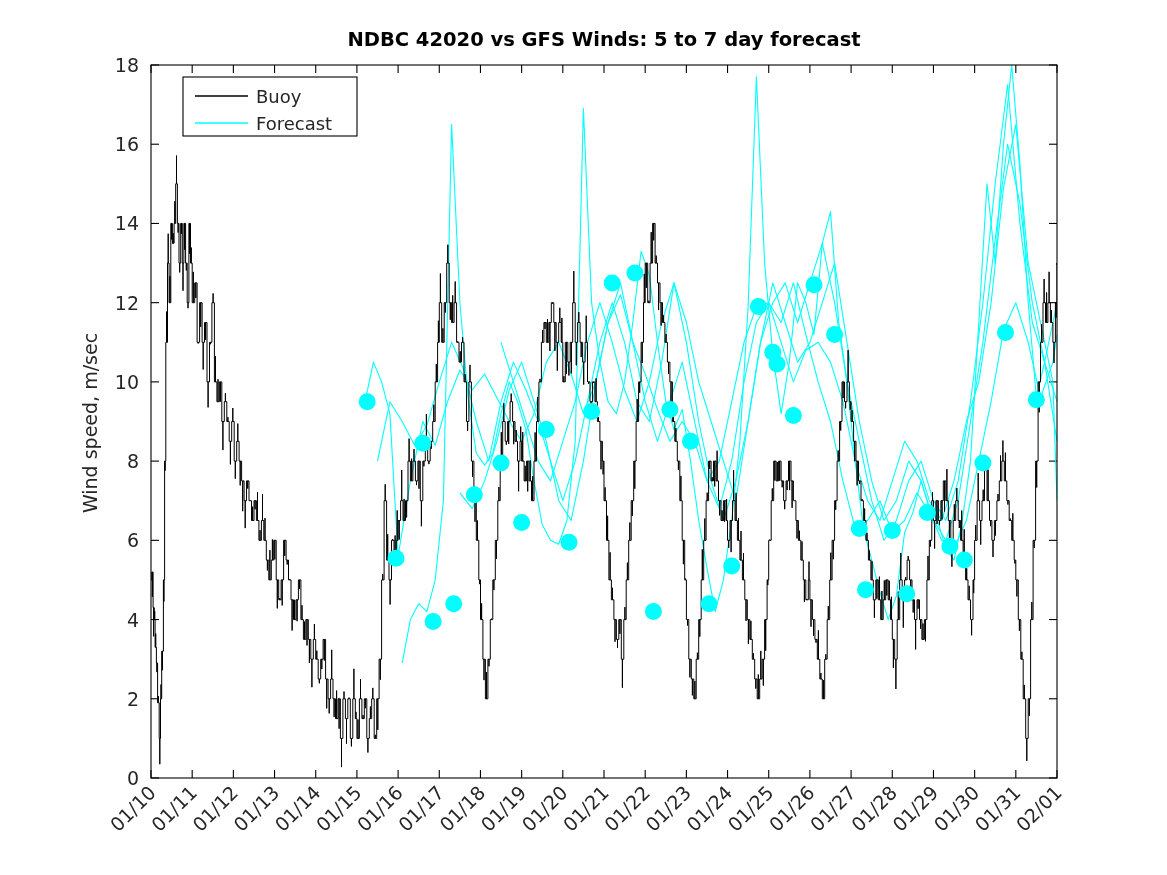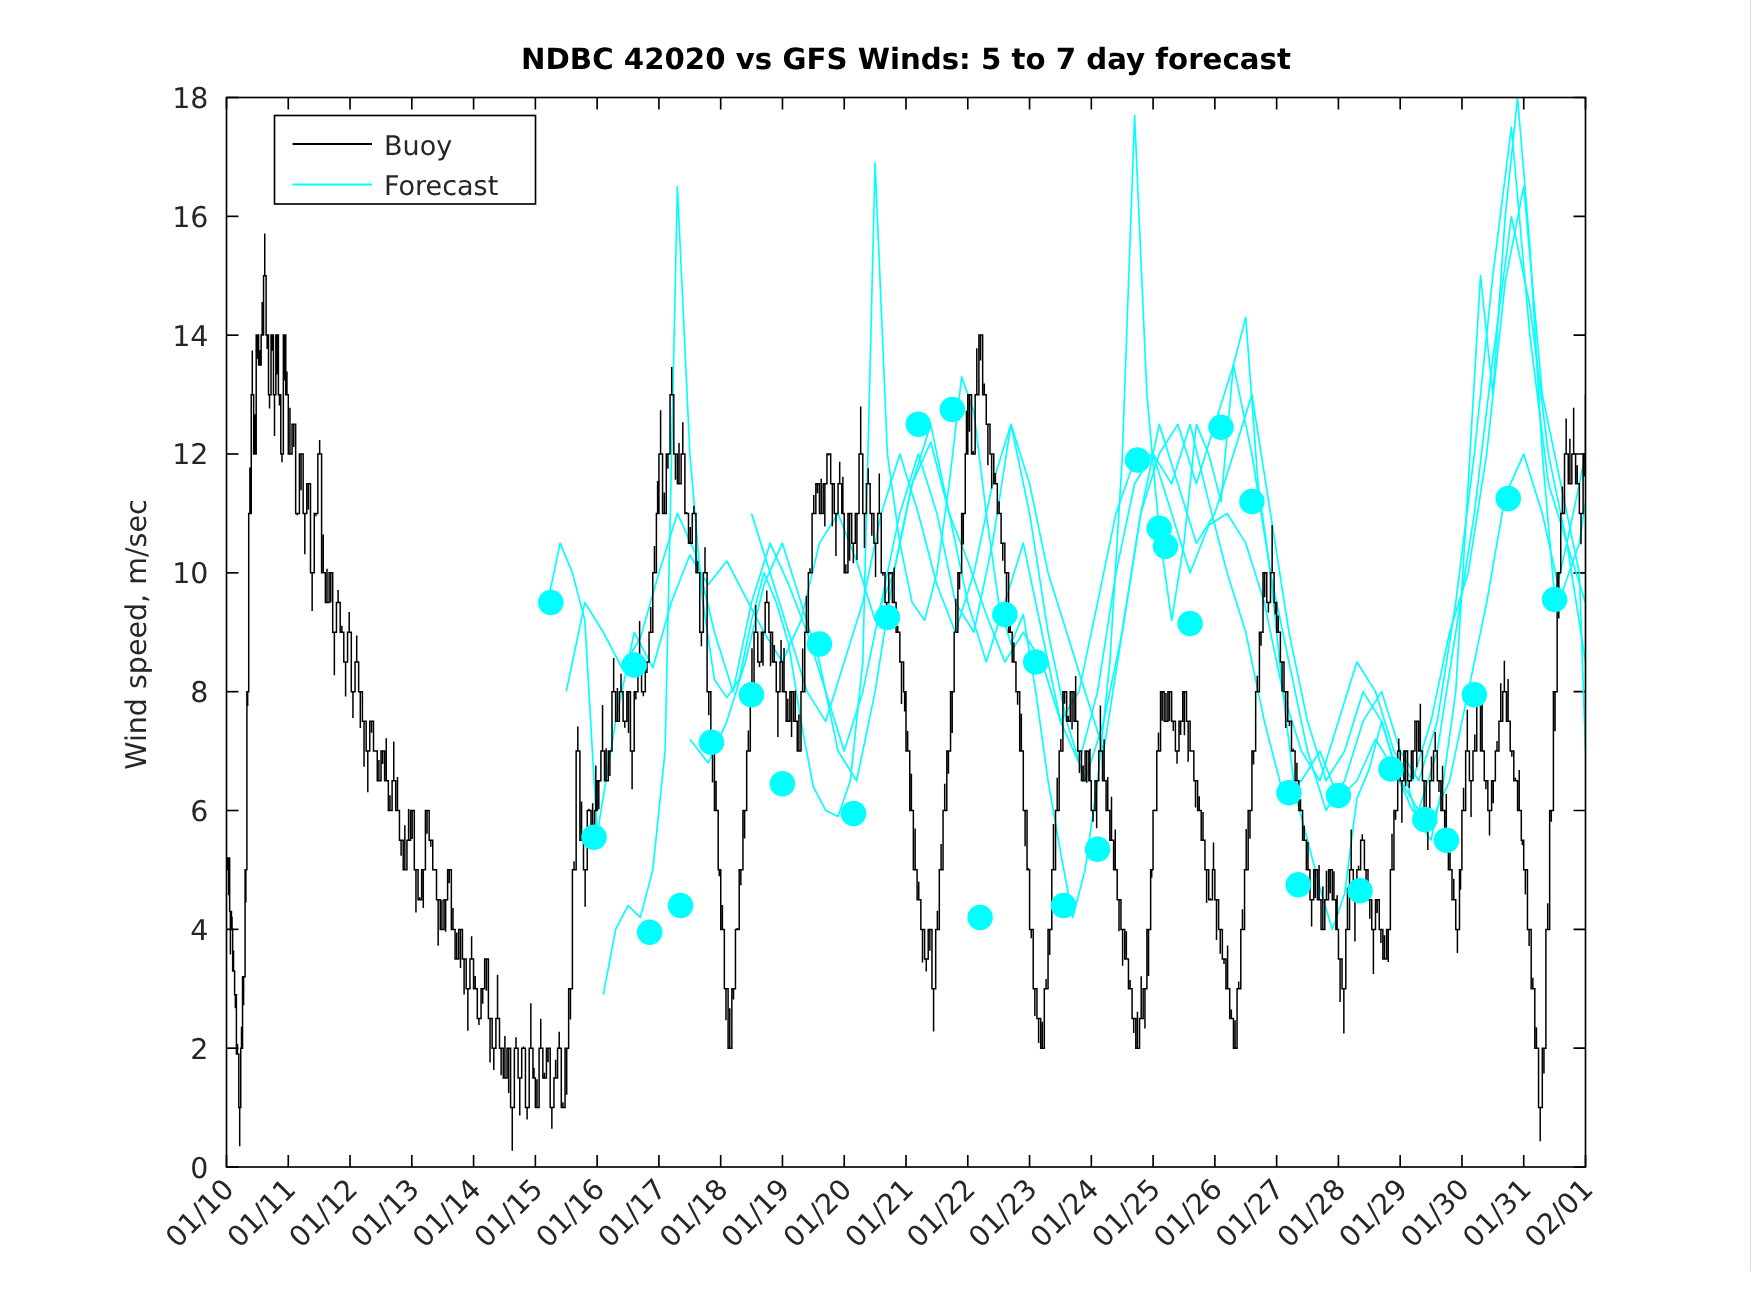--- a/index.html
+++ b/index.html
@@ -10,21 +10,21 @@
   body {
     width: 1167px;
     height: 875px;
     font-family: "DejaVu Sans", sans-serif;
     overflow: hidden;
   }
   #figure {
     position: relative;
     width: 1167px;
     height: 875px;
-    background: #4d7c0f;
+    background: #d946ef;
   }
   svg.plot {
     position: absolute;
     left: 0;
     top: 0;
     width: 1167px;
     height: 875px;
     display: block;
   }
   .chart-title {

